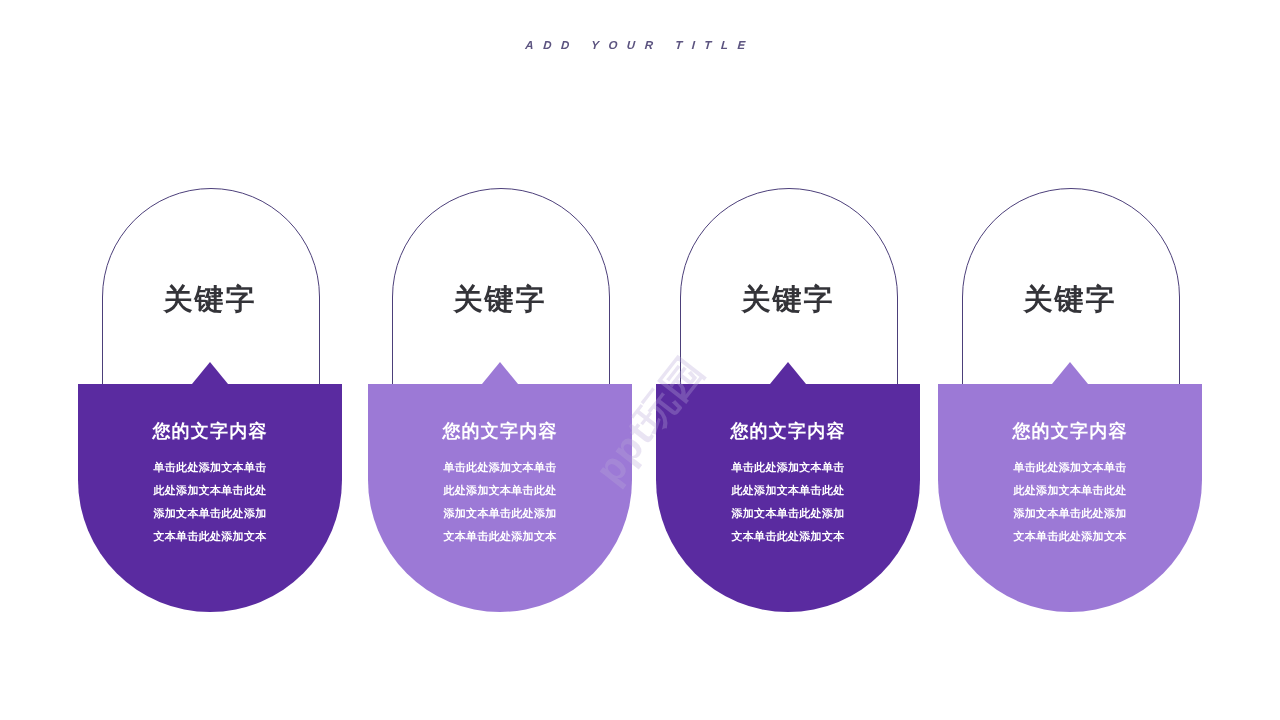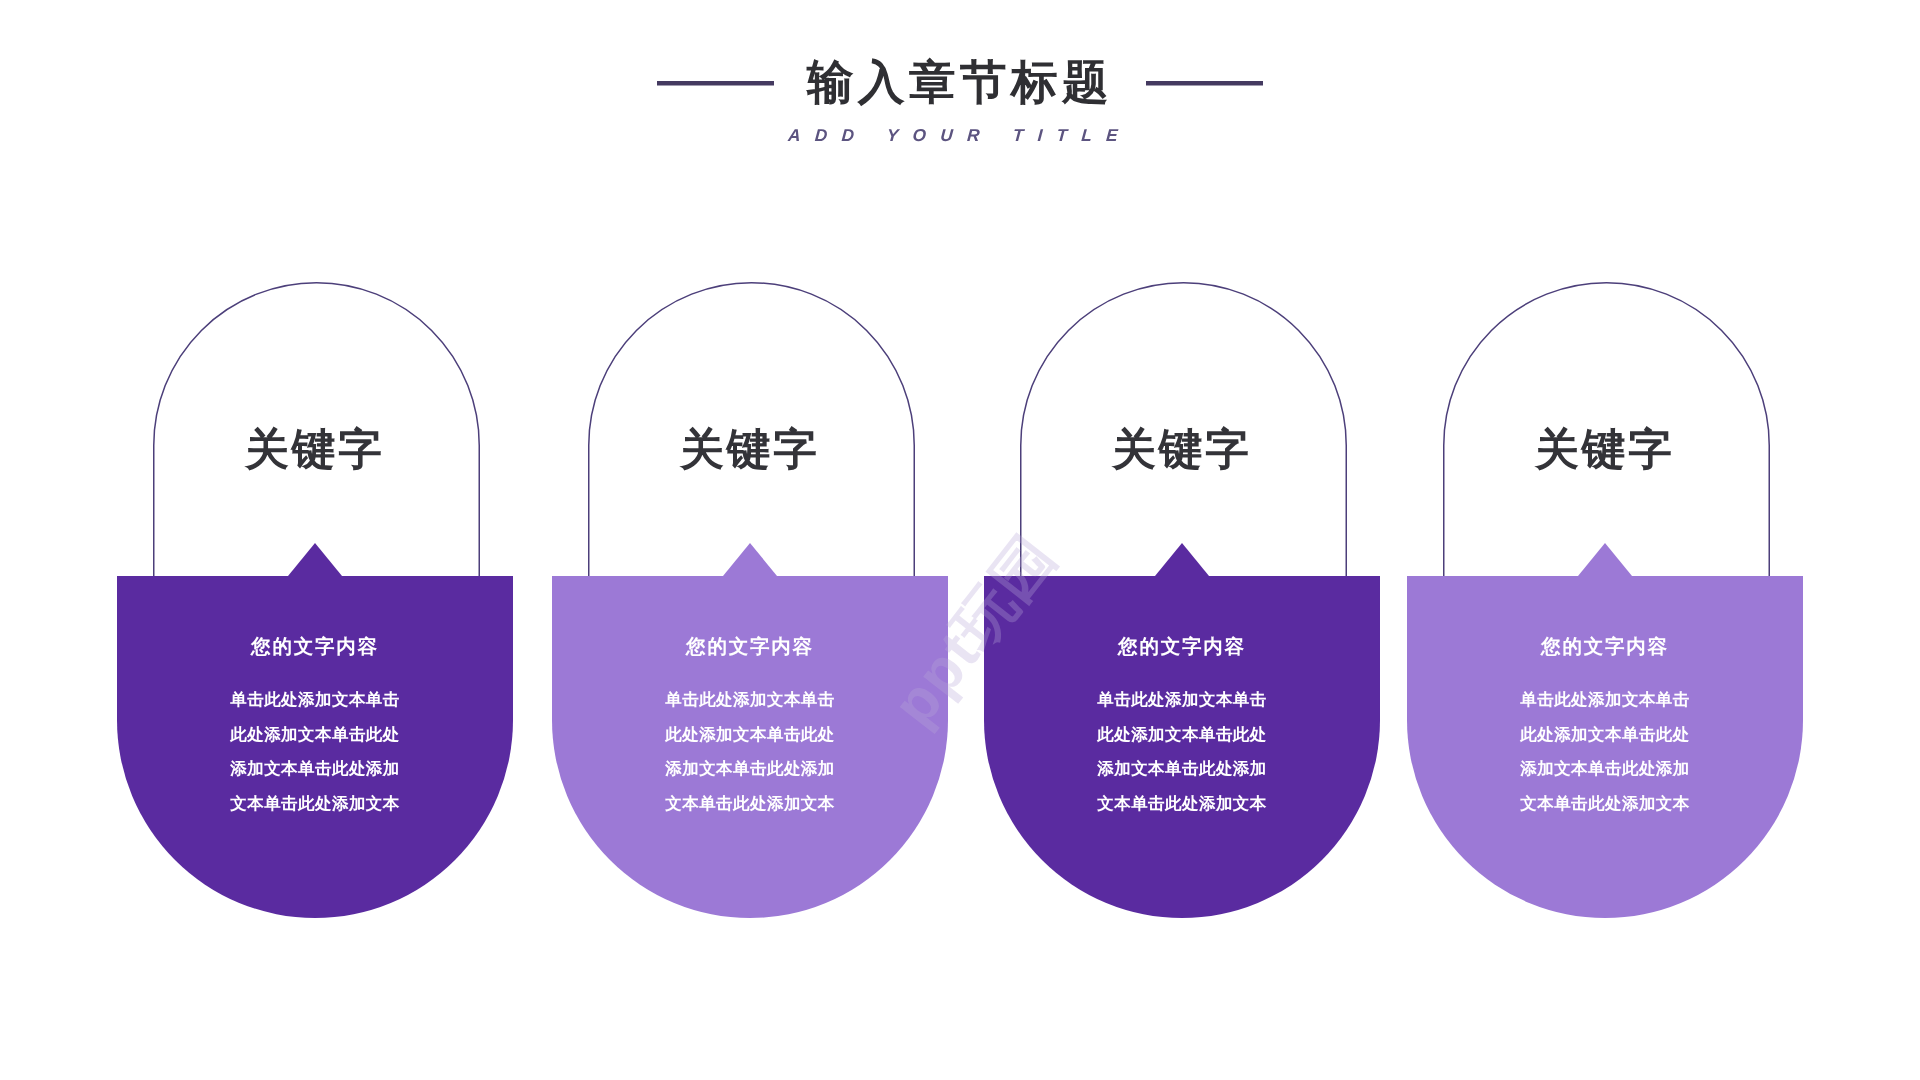--- a/index.html
+++ b/index.html
@@ -163,21 +163,21 @@
     left: 0;
     bottom: 0;
     width: 264px;
     height: 228px;
     z-index: 5;
     padding-top: 36px;
     text-align: center;
   }
 
   .card-heading {
-    font-size: 13px;
+    font-size: 18px;
     font-weight: 700;
     color: #ffffff;
     letter-spacing: 1.2px;
     line-height: 22px;
     margin-bottom: 14px;
   }
 
   .card-lines {
     font-size: 11px;
     font-weight: 700;
@@ -185,25 +185,20 @@
     line-height: 23px;
     letter-spacing: 0.3px;
   }
 
   .card-lines div { white-space: nowrap; }
 </style>
 </head>
 <body style="background: rgb(255, 255, 255);">
 
 <div id="header">
-  <div id="title-row">
-    <span class="title-rule" style="background: rgb(68, 58, 96);"></span>
-    <span id="page-title" style="color: rgb(47, 47, 51);">输入章节标题</span>
-    <span class="title-rule" style="background: rgb(68, 58, 96);"></span>
-  </div>
   <div id="page-subtitle" style="color: rgb(92, 84, 128);">ADD YOUR TITLE</div>
 </div>
 
 <div id="watermark">
   <div class="wm-text">ppt玩园</div>
 </div>
 
 <div id="cards">
 
   <div class="card card-1">

